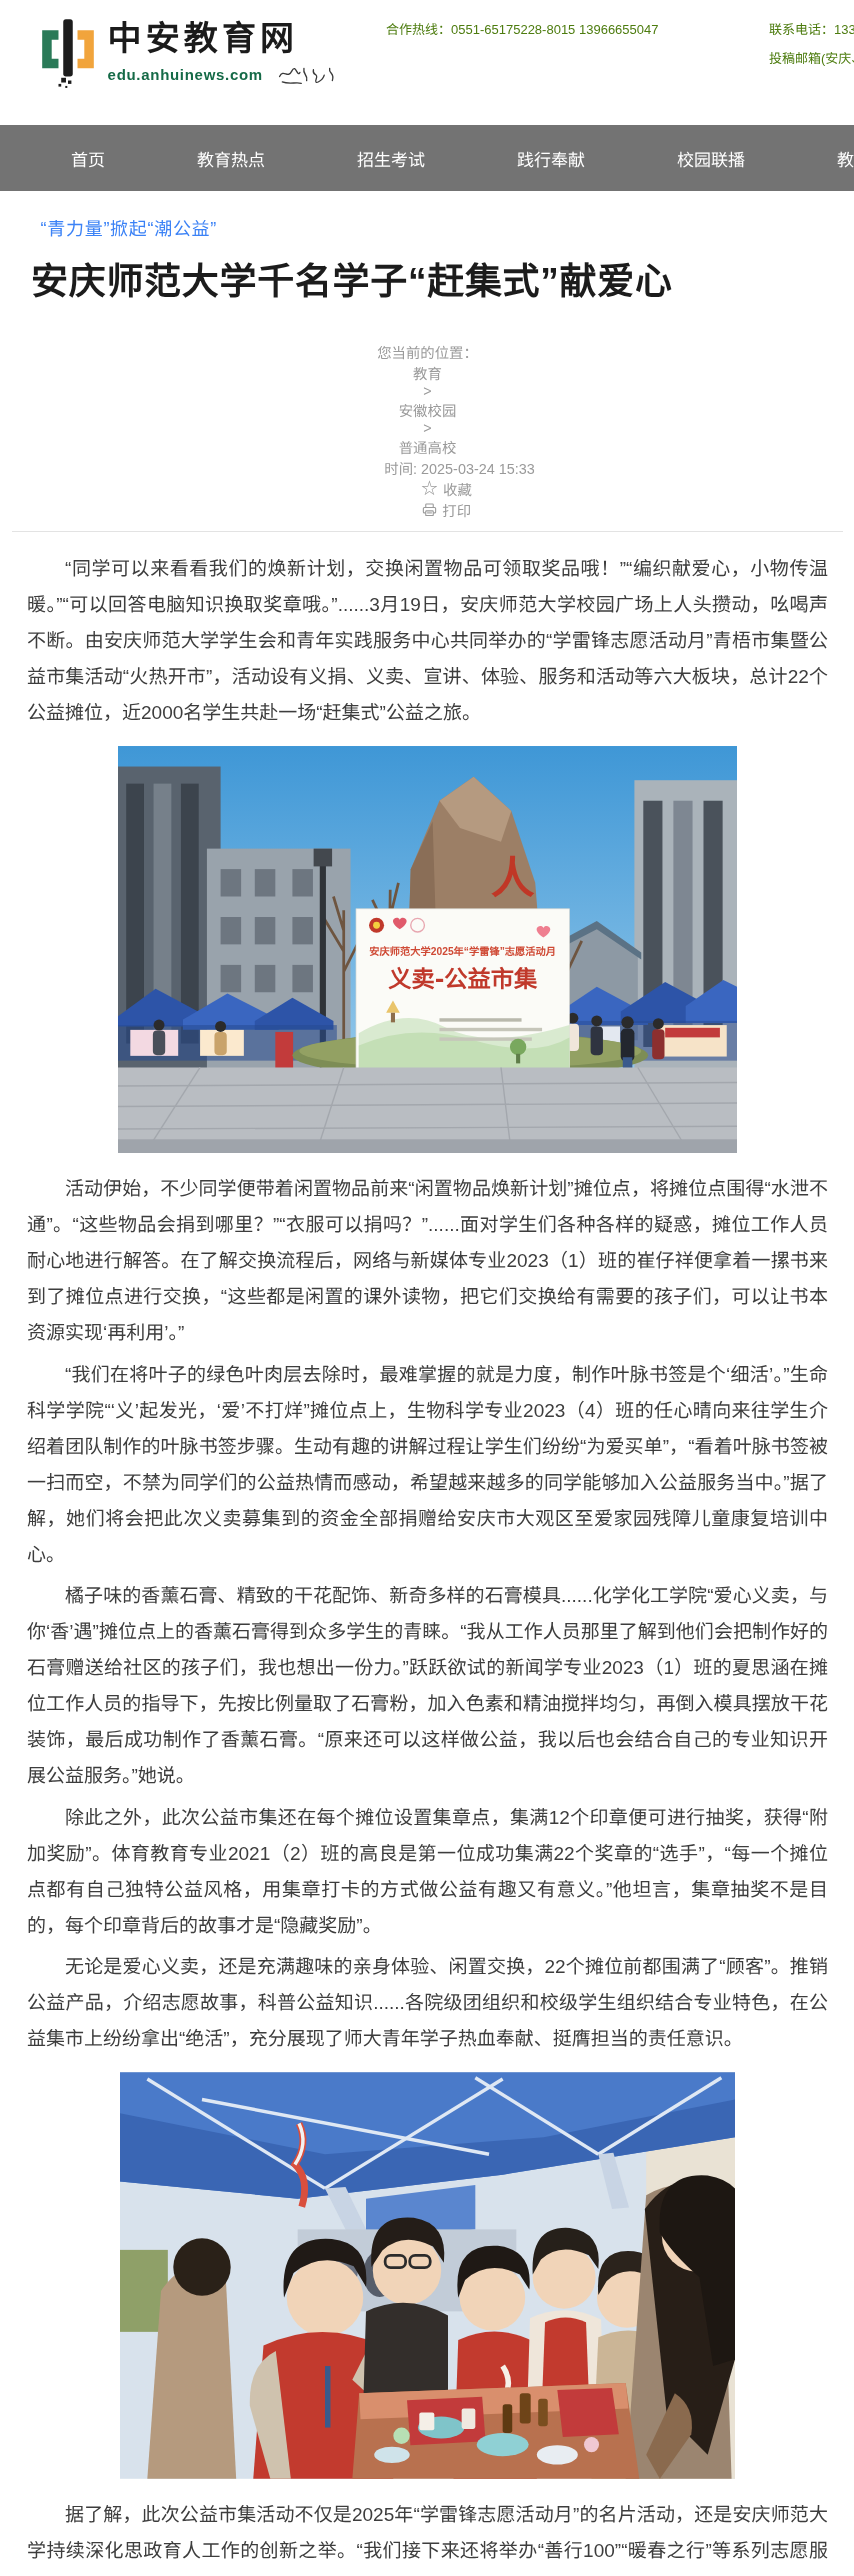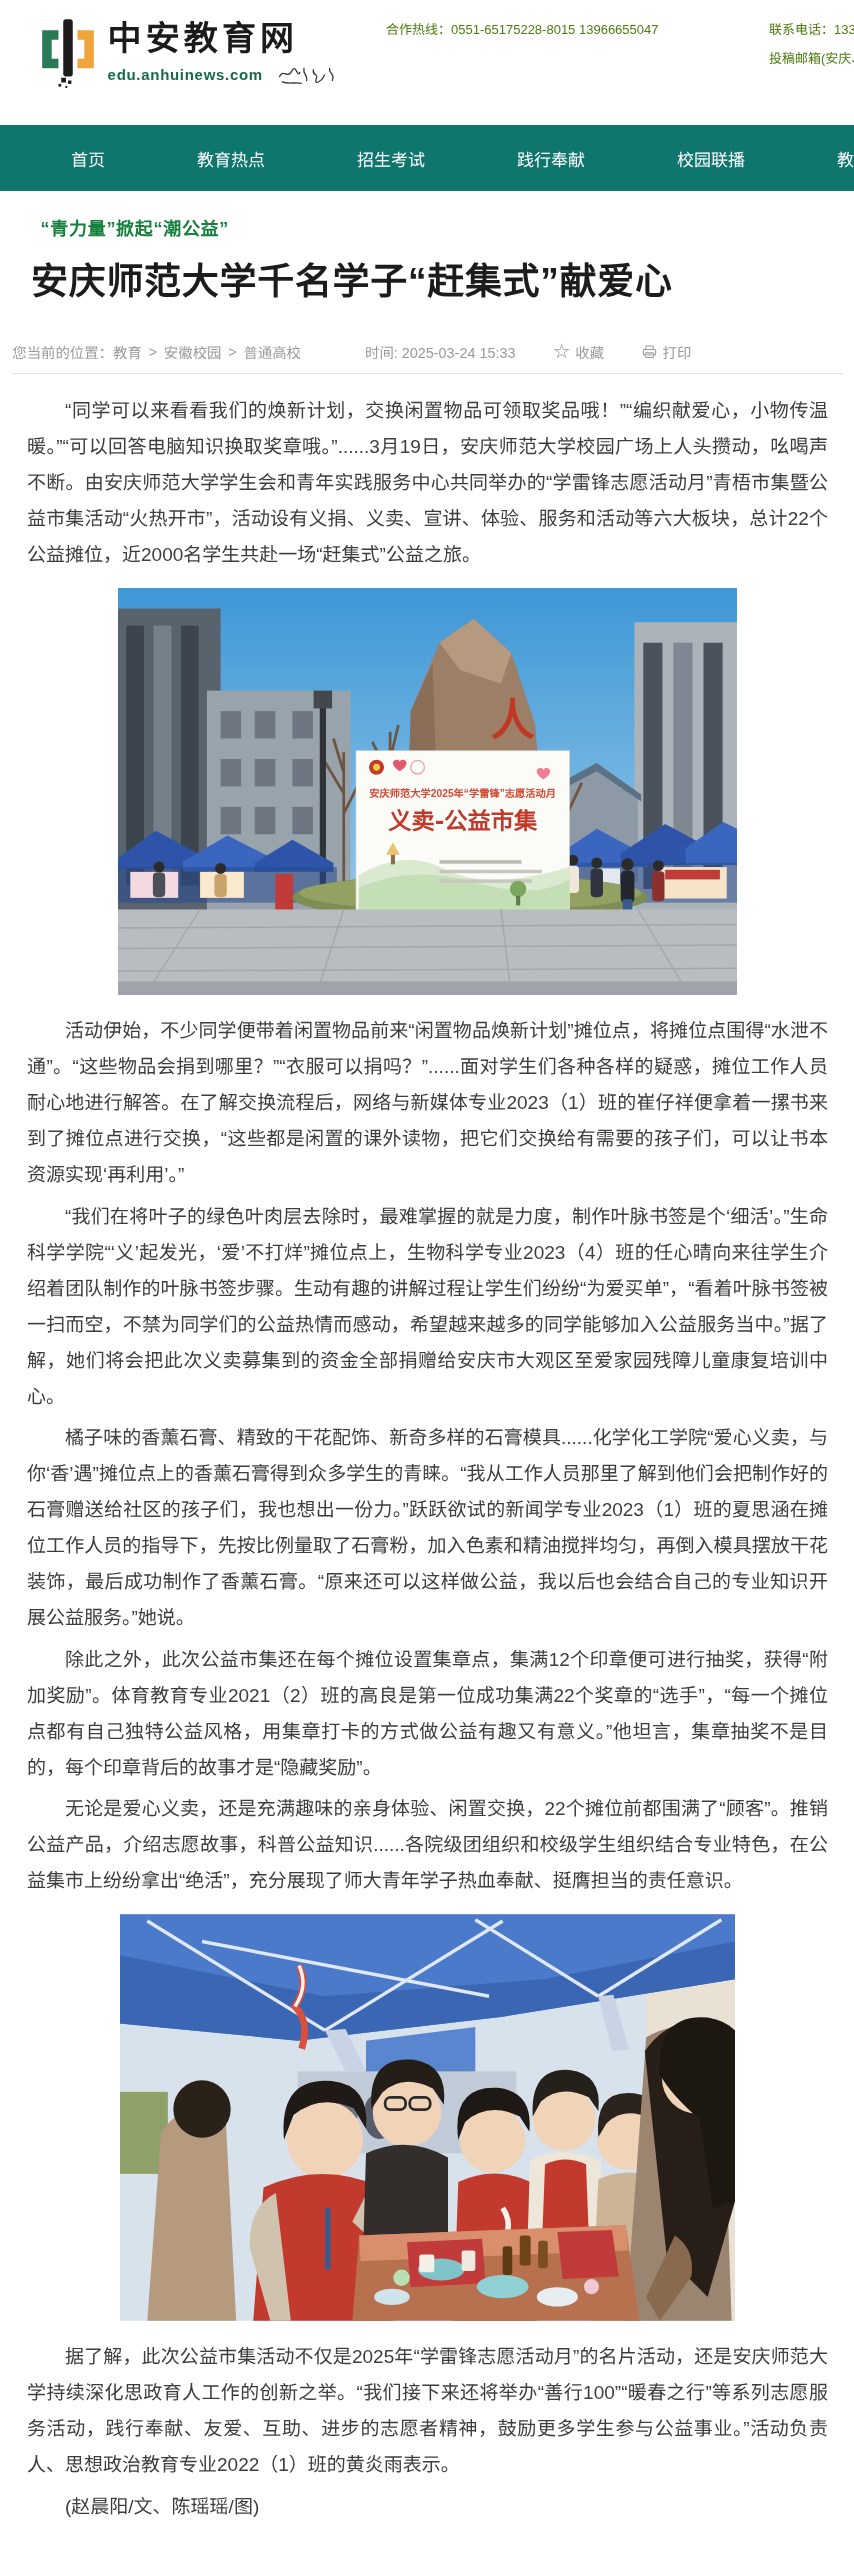--- a/index.html
+++ b/index.html
@@ -16,31 +16,31 @@
   .logo-url-row { display:flex; align-items:center; margin-top:4.1px; }
   .logo-url { font-family:Liberation Sans, sans-serif; font-weight:700; font-size:15px; color:#156a47; letter-spacing:0.7px; }
   .logo-script { margin-left:12.3px; }
 
   .contacts-col { position:absolute; top:15px; font-size:13px; color:#4d7c0f; line-height:29px; white-space:nowrap; }
   .contacts-col .row { display:block; }
   .col-1 { left:386px; }
   .col-2 { left:769px; width:273px; }
 
   
-  .main-nav { height:66px; background:#0f766e; display:flex; align-items:center; overflow:hidden; white-space:nowrap; }
+  .main-nav { height:66px; background:#737373; display:flex; align-items:center; overflow:hidden; white-space:nowrap; }
   .nav-item { color:#ffffff; font-size:17px; flex:0 0 auto; cursor:pointer; }
   .nav-item:nth-child(1) { margin-left:71px; }
   .nav-item + .nav-item { margin-left:92px; }
 
   
   .content-head { padding:23px 31px 0 31px; }
-  .kicker { font-size:18px; font-weight:700; color:#15803d; margin-left:9.6px; letter-spacing:0.7px; }
+  .kicker { font-size:18px; font-weight:400; color:#3b82f6; margin-left:9.6px; letter-spacing:0.7px; }
   .article-title { margin-top:19px; font-size:37px; font-weight:700; color:#1c1c1c; letter-spacing:0.7px; line-height:45px; }
 
-  .meta-row { margin-top:37px; padding:0 12.3px; display:flex; align-items:center; font-size:14.4px; color:#9a9a9a; }
+  .meta-row { margin-top:37px; padding:0 12.3px; display:flex; align-items:center; font-size:14.4px; color:#9a9a9a;flex-direction:column; }
   .meta-row .crumb-label { color:#9a9a9a; }
   .crumb-link { color:#9a9a9a; text-decoration:none; cursor:pointer; }
   .crumb-sep { margin:0 6.8px; color:#9a9a9a; }
   .meta-time { margin-left:64px; }
   .meta-action { margin-left:38px; display:flex; align-items:center; cursor:pointer; color:#9a9a9a; }
   .meta-action .ico { margin-right:5.5px; display:inline-flex; align-items:center; }
   .star-glyph { font-size:16.4px; line-height:13.7px; }
   .rule { border:none; border-top:0.7px solid #e3e3e3; margin:11px 12.3px 0 12.3px; }
 
   

